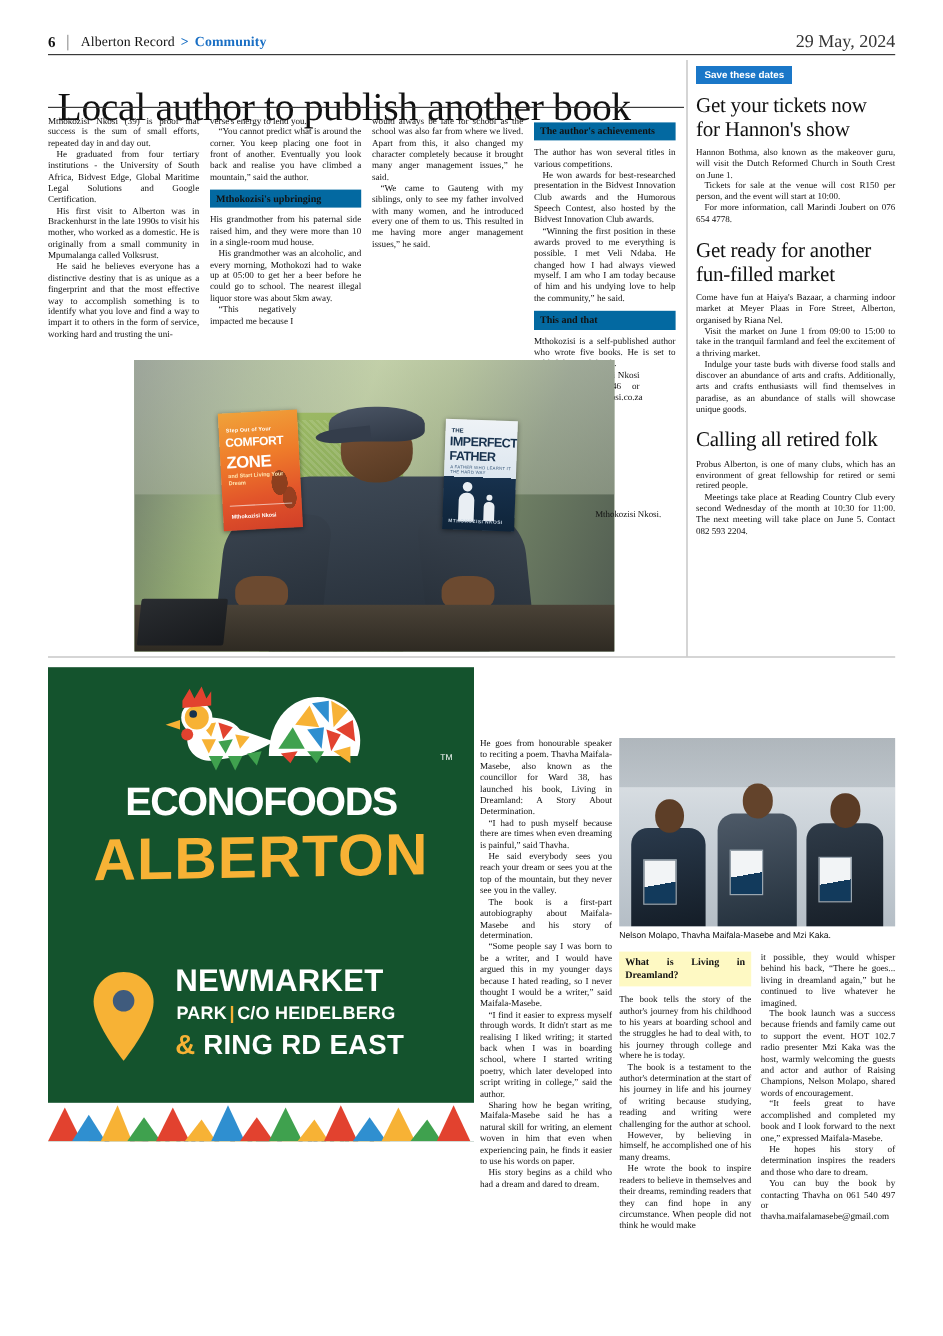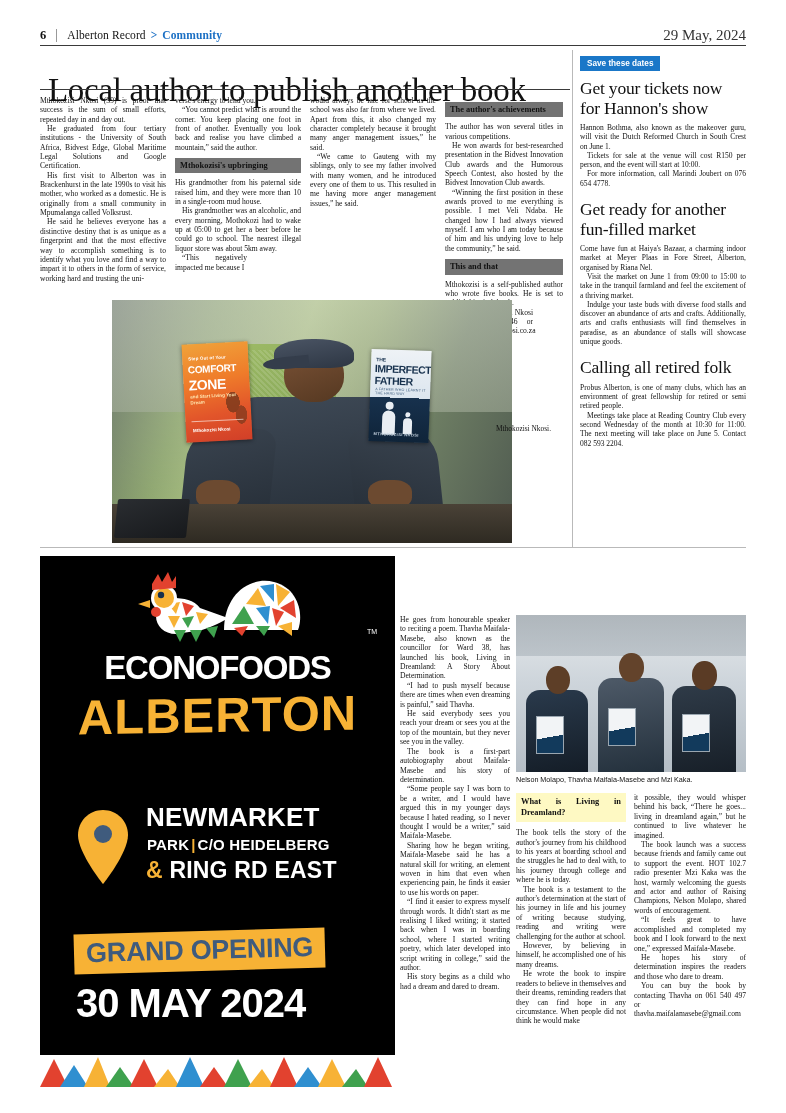--- a/index.html
+++ b/index.html
@@ -56,21 +56,21 @@
     -webkit-hyphens:auto;hyphens:auto;
   }
   .a1col p{margin:0;text-indent:7px;}
   .a1col p.first{text-indent:0;}
   .c1{left:40px;top:96px;width:126px;}
   .c2{left:175px;top:96px;width:126px;}
   .c3{left:310px;top:96px;width:126px;}
   .c4{left:445px;top:96px;width:118px;}
 
   .subhead{
-    background:#737373;
+    background:#0369a1;
     font-family:"Liberation Serif",serif;
     font-weight:bold;font-size:8.4px;
     padding:3px 5px;margin:6px 0 5px 0;
     text-align:left;
     color:#111;
   }
   .shrink3{width:72px;}
   .shrink-r2{margin-left:38px;width:88px;}
 
   
@@ -180,22 +180,22 @@
   }
   .rail-p{
     font-family:"Liberation Serif",serif;font-size:7.5px;line-height:9.3px;
     text-align:justify;margin:0;color:#111;text-indent:7px;
   }
   .rail-p.first{text-indent:0;}
   .rail-block{margin-bottom:12px;}
 
   
   .ad{
-    position:absolute;left:40px;top:556px;width:355px;height:531px;
-    background:#000000;overflow:hidden;
+    position:absolute;left:40px;top:556px;width:355px;height:395px;
+    background:#14532d;overflow:hidden;
   }
   .ad-rooster{position:absolute;left:50%;top:12px;transform:translateX(-50%);}
   .ad-tm{position:absolute;right:18px;top:72px;color:#fff;
     font-family:"Liberation Sans",sans-serif;font-size:7px;}
   .ad-econo{
     position:absolute;left:0;right:0;top:93px;text-align:center;
     font-family:"Liberation Sans",sans-serif;font-weight:bold;
     font-size:33px;color:#fff;letter-spacing:-1.2px;
   }
   .ad-alberton{
@@ -480,22 +480,22 @@
     </div>
   </div>
 
 
   <div class="a2col a2c1">
     <p class="first">He goes from honourable speaker to reciting a poem. Thavha Maifala-Masebe, also known as the councillor for Ward 38, has launched his book, Living in Dreamland: A Story About Determination.</p>
     <p>“I had to push myself because there are times when even dreaming is painful,” said Thavha.</p>
     <p>He said everybody sees you reach your dream or sees you at the top of the mountain, but they never see you in the valley.</p>
     <p>The book is a first-part autobiography about Maifala-Masebe and his story of determination.</p>
     <p>“Some people say I was born to be a writer, and I would have argued this in my younger days because I hated reading, so I never thought I would be a writer,” said Maifala-Masebe.</p>
+    <p>“I find it easier to express myself through words. It didn't start as me realising I liked writing; it started back when I was in boarding school, where I started writing poetry, which later developed into script writing in college,” said the author.</p>
     <p>Sharing how he began writing, Maifala-Masebe said he has a natural skill for writing, an element woven in him that even when experiencing pain, he finds it easier to use his words on paper.</p>
-    <p>“I find it easier to express myself through words. It didn't start as me realising I liked writing; it started back when I was in boarding school, where I started writing poetry, which later developed into script writing in college,” said the author.</p>
     <p>His story begins as a child who had a dream and dared to dream.</p>
   </div>
 
   <div class="photo2">
     <div class="p2-bg"></div>
     <div class="p2-band"></div>
 
     <div class="p2-p p2-torso" style="left:10px;width:62px;height:82px;background:linear-gradient(170deg,#2a3a4c,#141d27);"></div>
     <div class="p2-p p2-head" style="left:30px;bottom:78px;width:24px;height:28px;background:#5d3e27;"></div>
     <div class="p2-book" style="left:20px;bottom:18px;width:26px;height:36px;"></div>

